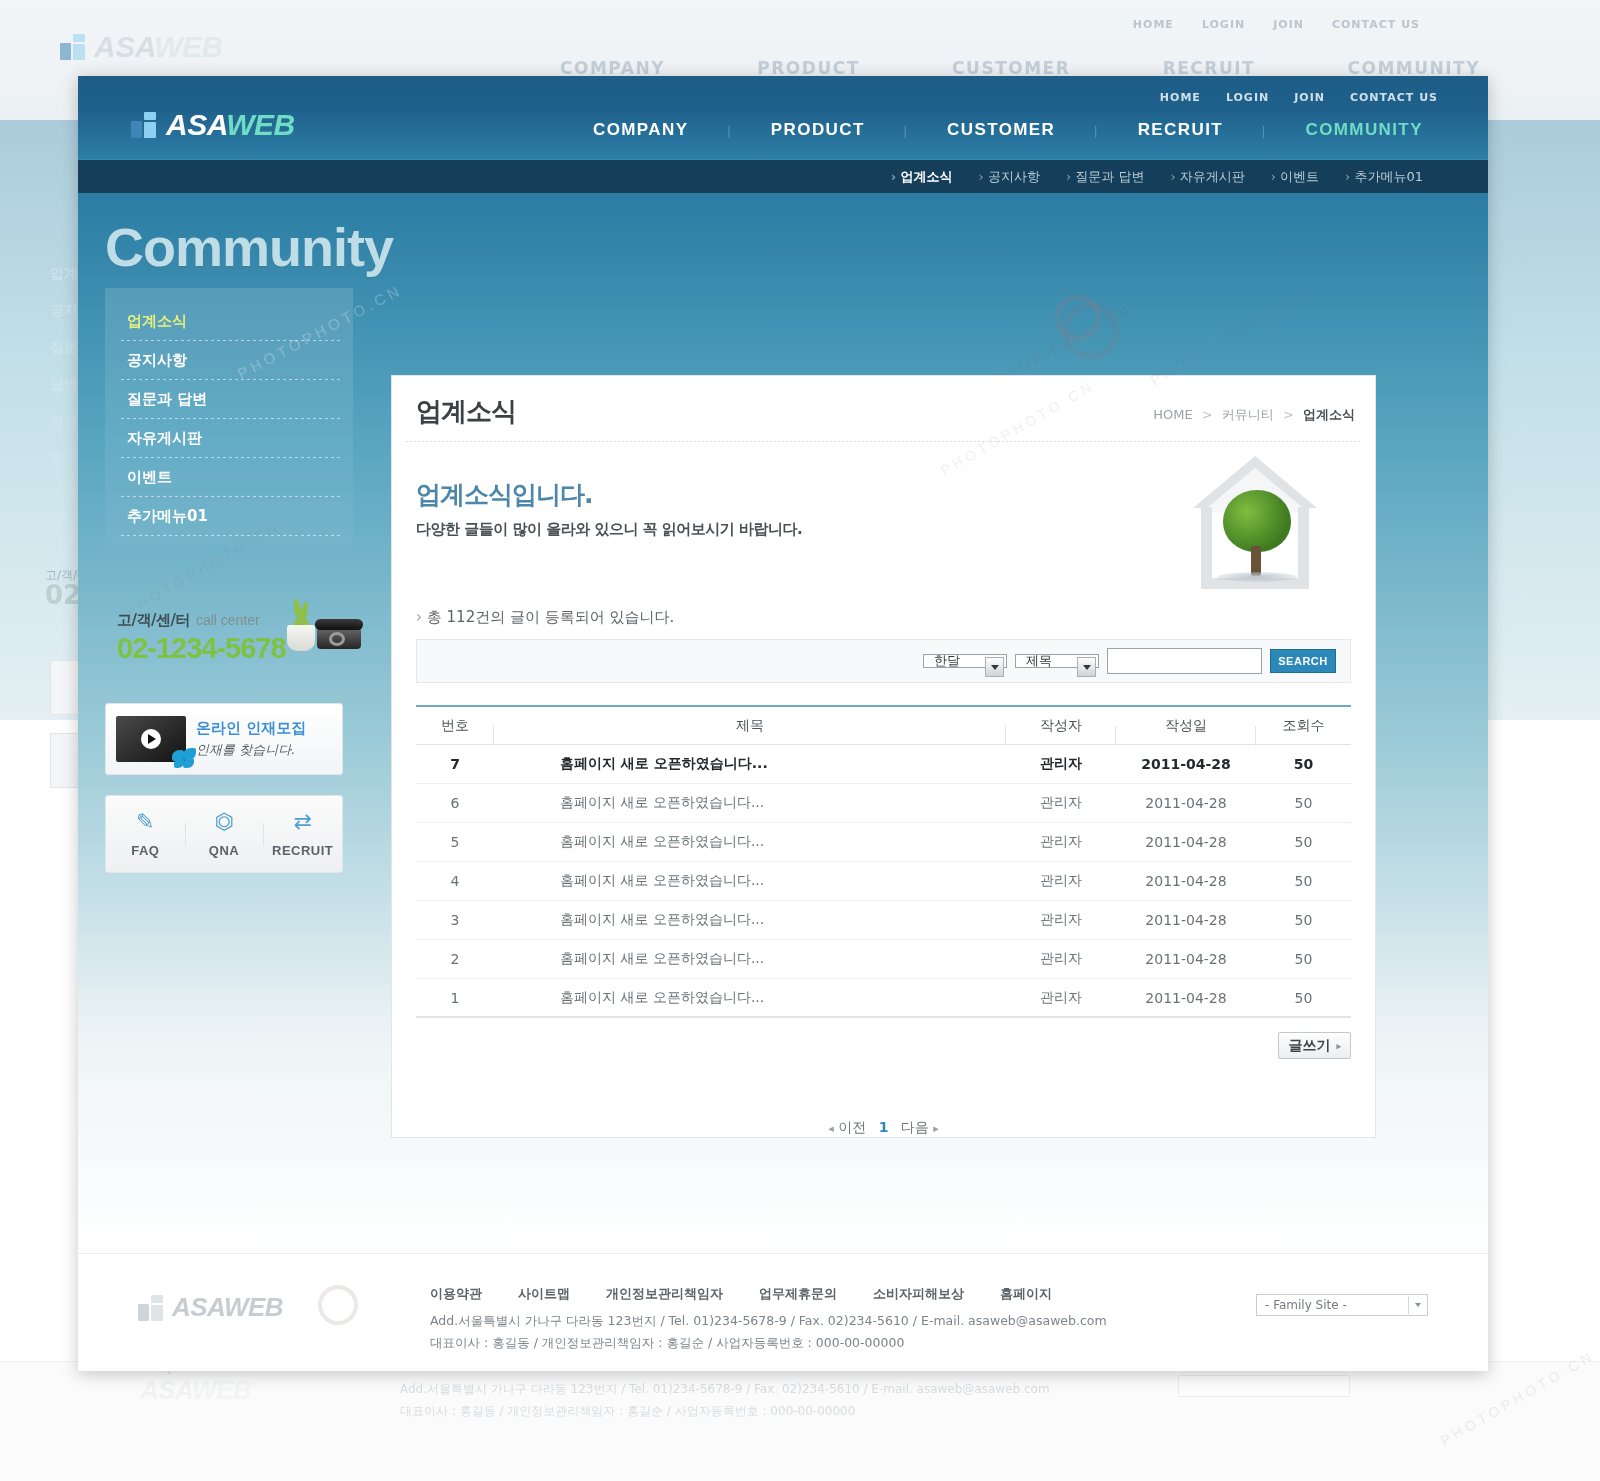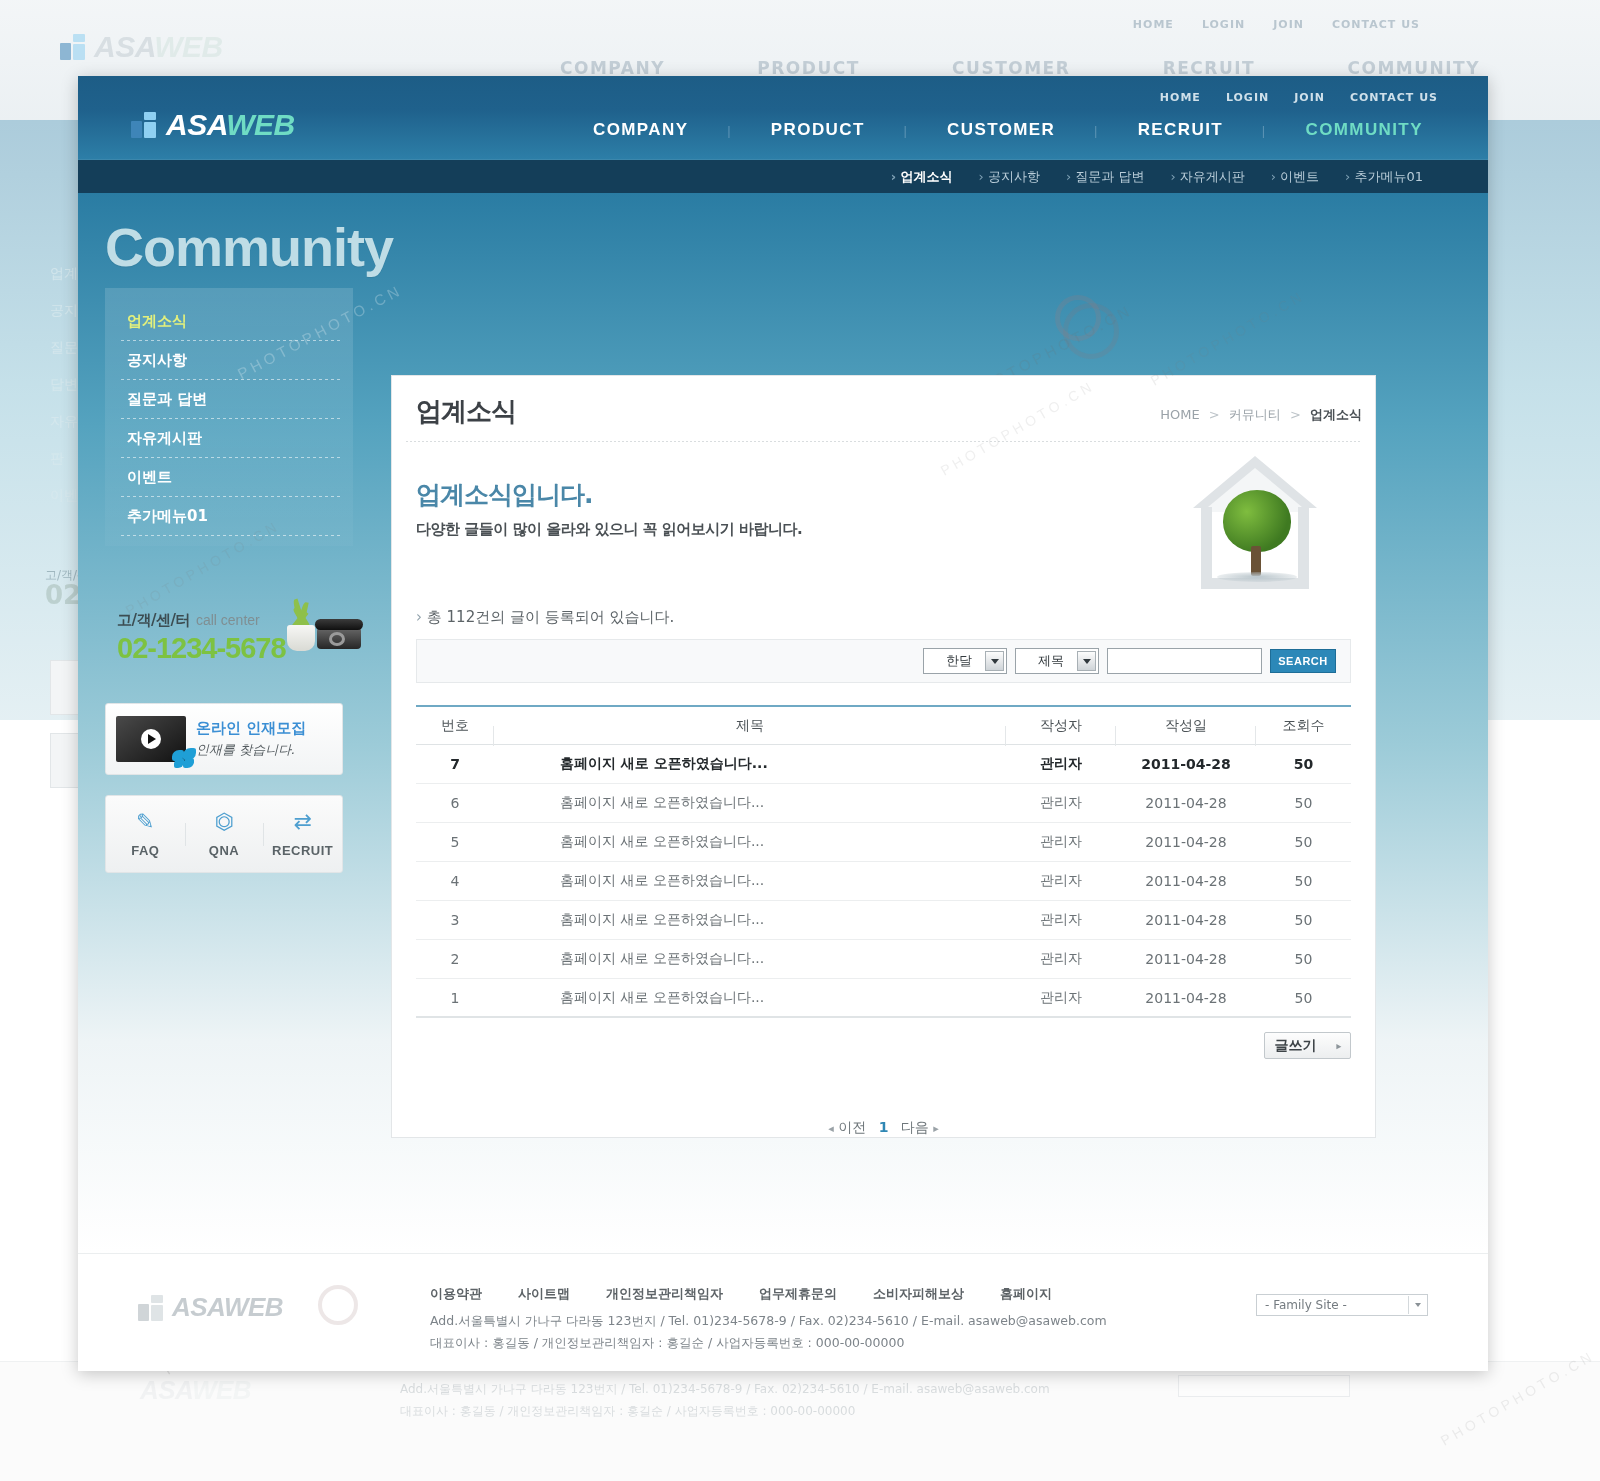--- a/index.html
+++ b/index.html
@@ -228,21 +228,21 @@
   .content{
     position:absolute; left:313px; top:182px; width:985px; min-height:690px;
     background:#ffffff; border:1px solid #e3e6e8;
   }
   .c-head{ position:relative; height:66px; }
   .c-title{
     position:absolute; left:24px; top:18px; font-size:26px; font-weight:bold;
     color:#3c4146; letter-spacing:-1px;
   }
   .breadcrumb{
-    position:absolute; right:13px; top:30px; font-size:13px; color:#9aa2a8;
+    position:absolute; right:20px; top:30px; font-size:13px; color:#9aa2a8;
   }
   .breadcrumb .sep{ margin:0 5px; color:#bcc3c8; }
   .breadcrumb .cur{ color:#4a5055; font-weight:bold; }
   .c-head:after{
     content:""; position:absolute; left:14px; right:14px; bottom:0; height:1px;
     background:repeating-linear-gradient(90deg,#d9dddf 0 2px,transparent 2px 4px);
   }
 
   .intro{ position:relative; padding:36px 24px 0 24px; height:170px; }
   .intro-h{ font-size:25px; font-weight:bold; color:#4a87a8; letter-spacing:-1px; }
@@ -281,22 +281,22 @@
     padding:0 24px; font-size:15px; color:#5c6367; margin-top:-4px;
   }
   .countline:before{ content:"› "; color:#8fa0aa; }
 
   .searchbar{
     margin:12px 24px 0 24px; height:44px;
     background:#f8f9fa; border:1px solid #e6e9eb;
     display:flex; align-items:center; justify-content:flex-end; gap:8px; padding-right:14px;
   }
   .sel{
-    position:relative; width:84px; height:26px; background:#ffffff;
-    border:1px solid #9aa3a9; display:flex; align-items:center; padding-left:22px;
+    position:relative; width:84px; height:14px; background:#ffffff;
+    border:1px solid #9aa3a9; display:flex; align-items:center; padding-left:10px;
     font-size:13px; color:#333a3e; cursor:pointer;
   }
   .sel .arrow{
     position:absolute; right:2px; top:2px; width:19px; height:20px;
     background:linear-gradient(180deg,#fdfdfd,#cfd4d8); border:1px solid #a8b0b5;
     display:flex; align-items:center; justify-content:center;
   }
   .sel .arrow:after{
     content:""; border-left:4px solid transparent; border-right:4px solid transparent;
     border-top:5px solid #30383d;
@@ -328,21 +328,21 @@
     content:""; position:absolute; right:0; top:9px; height:20px; width:1px; background:#e4e7e9;
   }
   .tr.head .td.subject{ position:relative; }
   .tr.last{ border-bottom:2px solid #e0e4e6; }
 
   .write-row{ margin:14px 24px 0 24px; display:flex; justify-content:flex-end; }
   .writebtn{
     min-width:72px; height:27px; padding:0 9px;
     background:linear-gradient(180deg,#fdfdfd,#eceeef);
     border:1px solid #c2c8cc; border-radius:2px;
-    display:flex; align-items:center; gap:20px; cursor:pointer;
+    display:flex; align-items:center; gap:6px; cursor:pointer;
     font-size:14px; color:#3d4347; font-weight:bold;font-family:Liberation Serif, serif;
   }
   .writebtn .caret{ font-size:9px; color:#8d959a; }
 
   .pager{
     margin-top:60px; text-align:center; font-size:14px; color:#6f777b;
   }
   .pager span{ cursor:pointer; }
   .pager .cur{ color:#2f87b4; font-weight:bold; margin:0 8px; }
   .pager .arr{ color:#9aa2a7; font-size:11px; }

